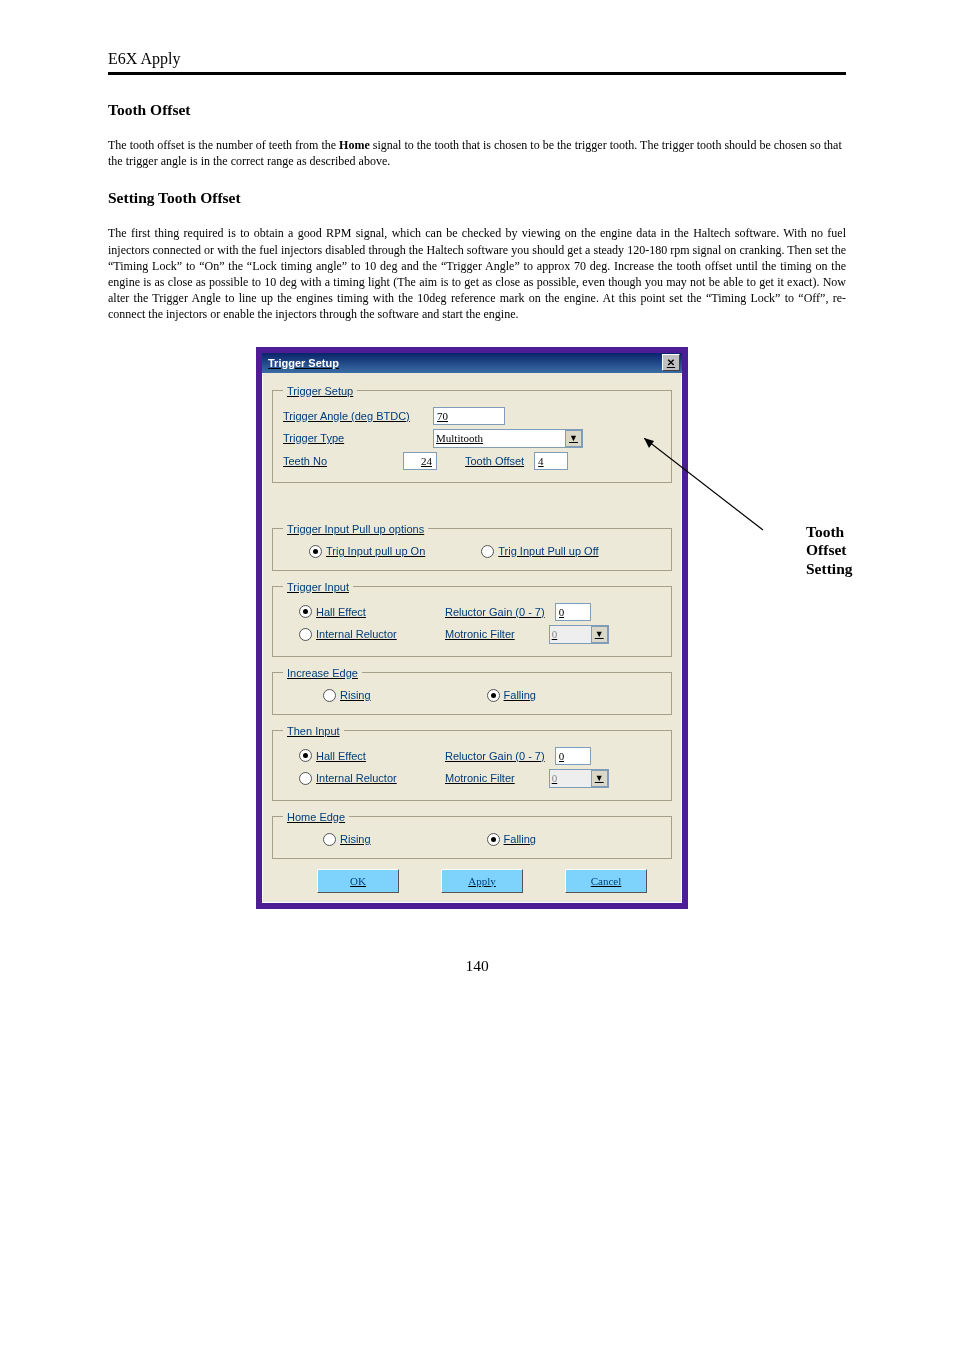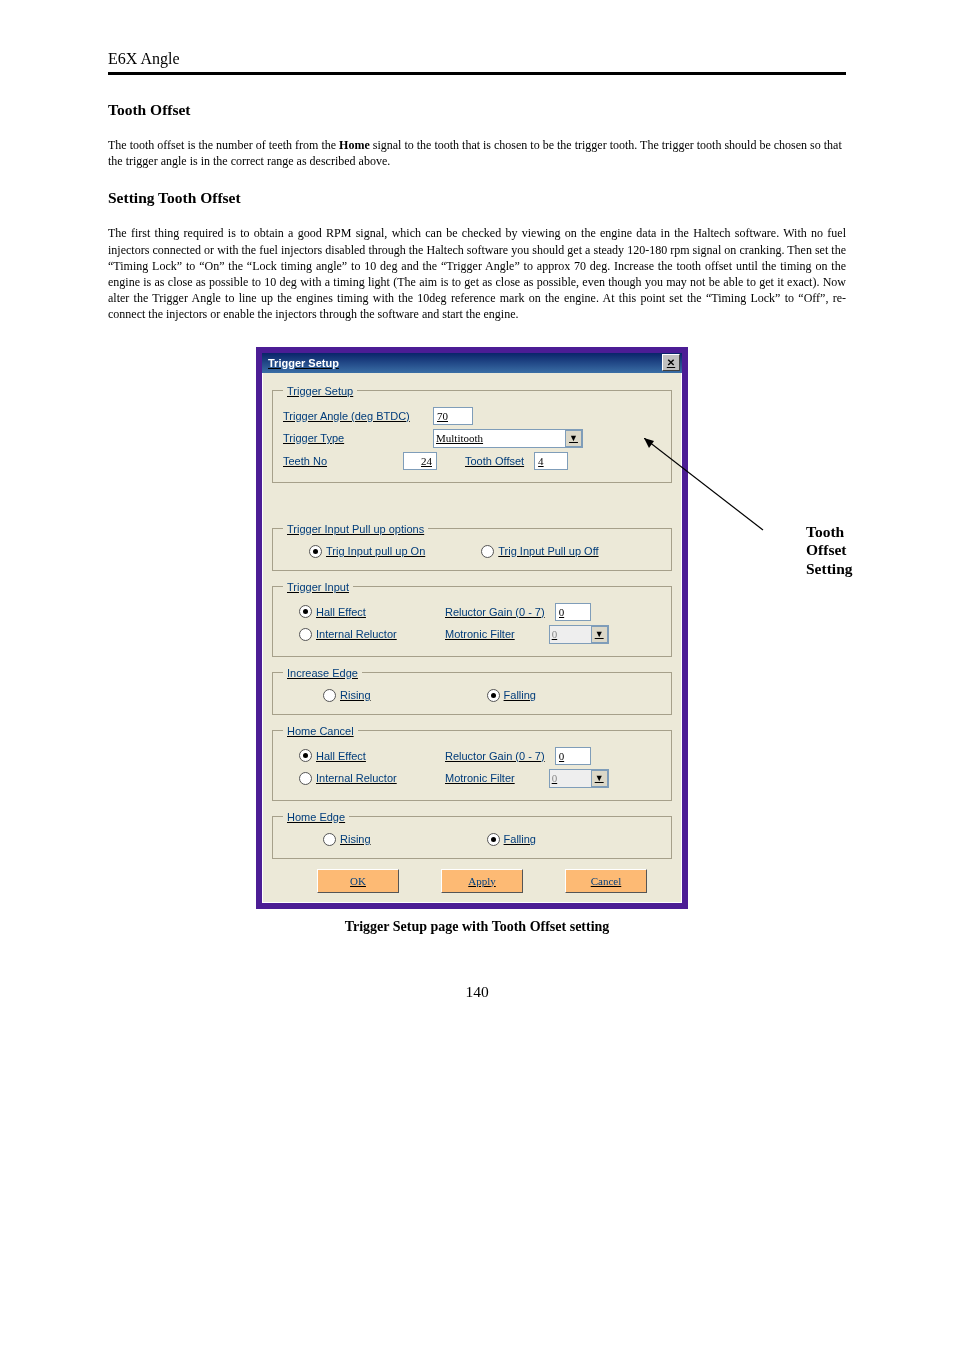--- a/index.html
+++ b/index.html
@@ -133,21 +133,21 @@
     width:11px;height:11px;border-radius:50%;
     border:1px solid #555;background:#fff;
     display:flex;align-items:center;justify-content:center;
   }
   .radio .dot { width:5px;height:5px;border-radius:50%;background:#000; }
   .btnrow {
     display:flex;justify-content:center;gap:22px;margin-top:4px;
   }
   .btn {
     width: 80px; height: 22px;
-    background: #fdba74;
+    background: #7dd3fc;
     border: 1px solid #888;
     border-top-color: #fff; border-left-color:#fff;
     border-right-color:#555;border-bottom-color:#555;
     font: 11px Tahoma;
     display:flex;align-items:center;justify-content:center;
     color: #004080;
     margin-left: 20px;
   }
   .callout {
     position:absolute;
@@ -169,21 +169,21 @@
   .pgnum {
     text-align:center;
     font-size:15.5px;
     margin-top: 48px;
   }
 </style>
 </head>
 <body>
 
 <div class="page">
-  <div class="manual-header">E6X Angle</div>
+  <div class="manual-header">E6X Apply</div>
   <hr class="hr-thick">
 
   <div class="section-heading">Tooth Offset</div>
   <p class="para">
     The tooth offset is the number of teeth from the <b>Home</b> signal to the tooth that is chosen to be the trigger tooth. The trigger tooth should be chosen so that the trigger angle is in the correct range as described above.
   </p>
 
   <div class="section-heading">Setting Tooth Offset</div>
   <p class="para justify">The first thing required is to obtain a good RPM signal, which can be checked by viewing on the engine data in the Haltech software. With no fuel injectors connected or with the fuel injectors disabled through the Haltech software you should get a steady 120-180 rpm signal on cranking. Then set the “Timing Lock” to “On” the “Lock timing angle” to 10 deg and the “Trigger Angle” to approx 70 deg. Increase the tooth offset until the timing on the engine is as close as possible to 10 deg with a timing light (The aim is to get as close as possible, even though you may not be able to get it exact). Now alter the Trigger Angle to line up the engines timing with the 10deg reference mark on the engine. At this point set the “Timing Lock” to “Off”, re-connect the injectors or enable the injectors through the software and start the engine.</p>
 
@@ -194,21 +194,21 @@
         <span class="close-btn">
             <span>✕</span>
           </span>
       </div>
       <div class="client">
 
         <fieldset>
           <legend>Trigger Setup</legend>
           <div class="row">
             <span class="lbl">Trigger Angle (deg BTDC)</span>
-            <input class="input-txt" style="width: 40px;" value="70">
+            <input class="input-txt" style="width: 72px;" value="70">
           </div>
           <div class="row">
             <span class="lbl">Trigger Type</span>
             <span class="sel" style="width:150px">
               <span>Multitooth</span>
               <span class="ar">
                   <span class="chev">▼</span>
                 </span>
             </span>
           </div>
@@ -275,21 +275,21 @@
             <span class="radio">
                 <span class="circ">
                   <span class="dot"></span>
                 </span>
                 <span>Falling</span>
               </span>
           </div>
         </fieldset>
 
         <fieldset>
-          <legend>Home Cancel</legend>
+          <legend>Then Input</legend>
           <div class="row">
             <span class="radio" style="margin-left:16px;width:120px">
                 <span class="circ">
                   <span class="dot"></span>
                 </span>
                 <span>Hall Effect</span>
               </span>
             <span class="lbl-short">Reluctor Gain (0 - 7)</span>
             <input class="input-txt" style="width: 36px;" value="0">
           </div>
@@ -337,16 +337,15 @@
       <polygon points="0,0 10,3 5,10" fill="#000"></polygon>
     </svg>
     <div class="callout" style="left:698px;top:176px">
       <span>Tooth</span><br>
       <span>Offset</span><br>
       <span>Setting</span>
     </div>
 
   </div>
 
-  <div class="caption">Trigger Setup page with Tooth Offset setting</div>
 
   <div class="pgnum">140</div>
 </div>
 
 </body></html>

